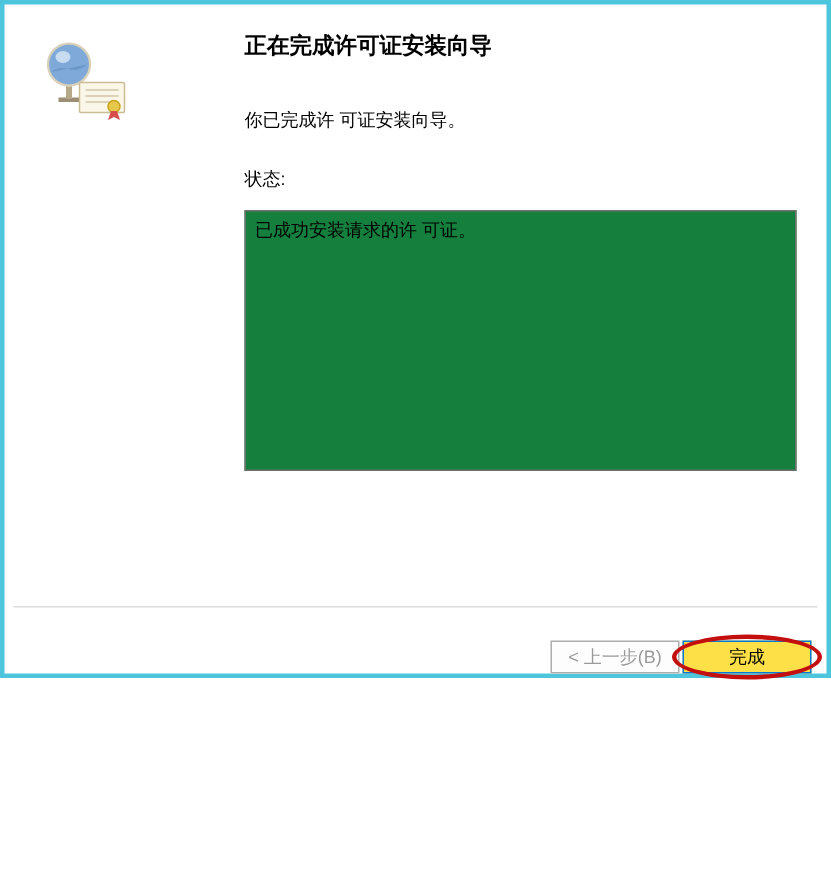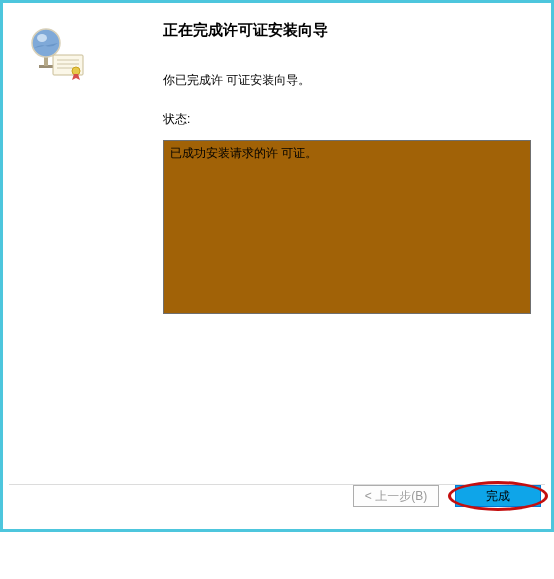--- a/index.html
+++ b/index.html
@@ -5,21 +5,21 @@
     * { margin: 0; padding: 0; box-sizing: border-box; }
     html, body { width: 554px; height: 579px; }
     body {
       font-family: "Microsoft YaHei", "SimSun", Tahoma, sans-serif;
       font-size: 12px;
       color: #000;
       background: #fff;
     }
     .window {
       width: 554px;
-      height: 532px;
+      height: 452px;
       border: 3px solid #4dc6dd;
       background: #fff;
       display: flex;
       flex-direction: column;
     }
     .client {
       flex: 1;
       display: flex;
       flex-direction: row;
       overflow: hidden;
@@ -44,44 +44,44 @@
     .label {
       font-size: 12px;
       margin-bottom: 12px;
     }
     .status-box {
       width: 100%;
       height: 174px;
       border: 1px solid #6f6f6f;
       padding: 4px 6px;
       font-size: 12px;
-      background: #a16207;
+      background: #15803d;
       resize: none;
       overflow: auto;
       line-height: 1.4;
     }
     .sep {
       height: 1px;
       background: #dcdcdc;
       margin: 0 6px 0 6px;
     }
     .footer {
       height: 44px;
       display: flex;
       justify-content: flex-end;
-      align-items: flex-start;
+      align-items: flex-end;
       padding-right: 10px;
-      gap: 16px;
+      gap: 2px;
     }
     .btn {
       width: 86px;
       height: 22px;
       font-size: 12px;
       font-family: inherit;
-      background: #0ea5e9;
+      background: #fde047;
       border: 1px solid #adadad;
       cursor: pointer;
       padding: 0;
       line-height: 20px;
       text-align: center;
     }
     .btn:disabled {
       color: #9a9a9a;
       background: #fdfdfd;
       cursor: default;

